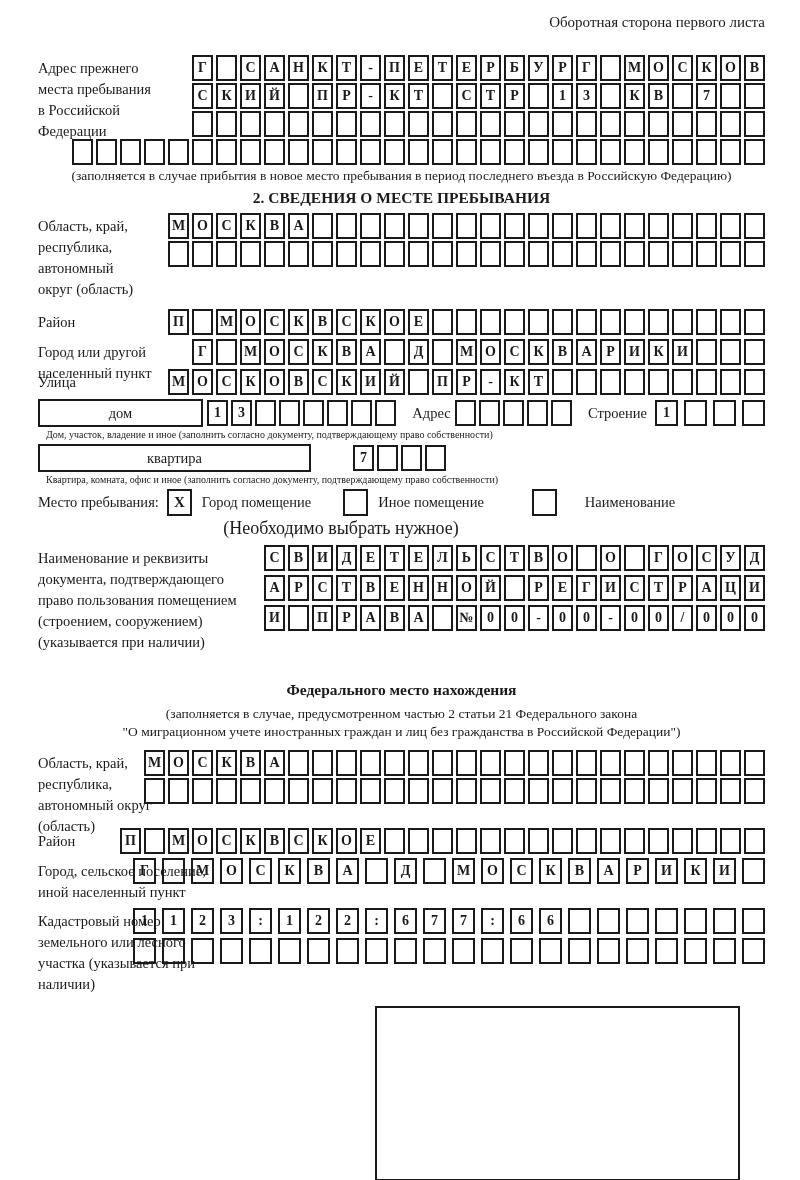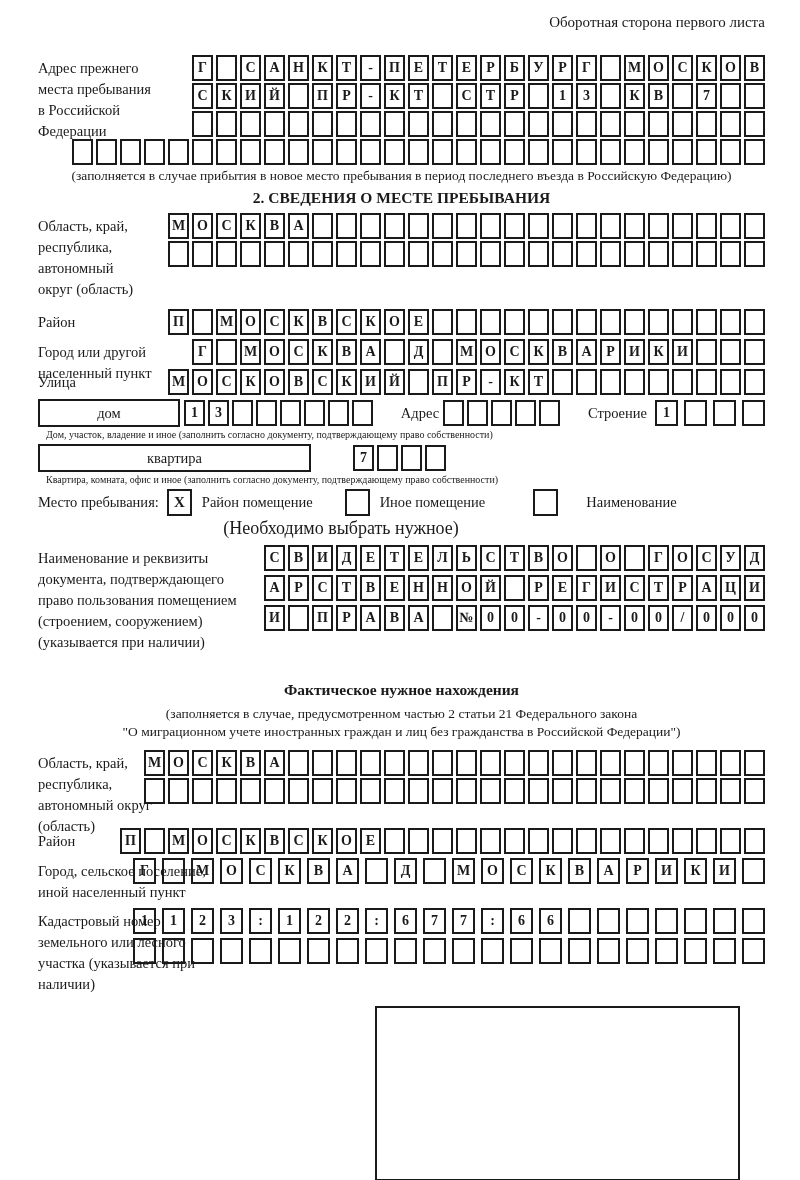--- a/index.html
+++ b/index.html
@@ -43,21 +43,21 @@
   .f-oblast { min-height:74px; }
   .f-oblast .label { width:135px; }
 
   .fieldbox {
     border:2px solid #1a1a1a; height:28px;
     display:flex; align-items:center; justify-content:center;
     font-size:14.5px; flex:0 0 auto;
   }
 
   .dom-row { display:flex; align-items:center; width:100%; margin:3px 0 2px 0; }
-  .dom-row .fieldbox.dom { width:142px; }
+  .dom-row .fieldbox.dom { width:165px; }
   .dom-row .inline-lbl { font-size:14.5px; white-space:nowrap; }
   .dom-row .cellrow { margin:0; }
   .sp4{width:4px;flex:0 0 auto}.sp8{width:8px;flex:0 0 auto}
   .sp10{width:10px;flex:0 0 auto}.spfill{flex:1 1 auto}
 
   .kv-row { display:flex; align-items:center; margin:3px 0 2px 0;gap:17px; }
   .kv-row .fieldbox.kvartira { width:273px; }
 
   .under-note { font-size:10px; margin:1px 0 4px 8px; }
 
@@ -414,21 +414,21 @@
         <div class="cell"></div>
       </div>
   </div>
   <div class="under-note">Квартира, комната, офис и иное (заполнить согласно документу, подтверждающему право собственности)</div>
 
   <div class="mesto-row">
     <div class="label" style="white-space:nowrap">Место пребывания:</div>
     <div class="sp8"></div>
     <div class="checkbox">X</div>
     <div class="sp10"></div>
-    <div class="opt">Район помещение</div>
+    <div class="opt">Город помещение</div>
     <div style="width:32px;flex:0 0 auto"></div>
     <div class="checkbox"></div>
     <div class="sp10"></div>
     <div class="opt">Иное помещение</div>
     <div style="width:48px;flex:0 0 auto"></div>
     <div class="checkbox"></div>
     <div style="width:28px;flex:0 0 auto"></div>
     <div class="opt">Наименование</div>
   </div>
   <div class="mesto-note">(Необходимо выбрать нужное)</div>
@@ -501,21 +501,21 @@
           <div class="cell">0</div>
           <div class="cell">0</div>
           <div class="cell">/</div>
           <div class="cell">0</div>
           <div class="cell">0</div>
           <div class="cell">0</div>
         </div>
     </div>
   </div>
 
-  <div class="sec-title fact-title">Фактическое нужное нахождения</div>
+  <div class="sec-title fact-title">Федерального место нахождения</div>
   <div class="fact-notes">
     <div class="note">(заполняется в случае, предусмотренном частью 2 статьи 21 Федерального закона</div>
     <div class="note">"О миграционном учете иностранных граждан и лиц без гражданства в Российской Федерации")</div>
   </div>
 
   <div class="lblock f-oblast">
     <div class="label">Область, край, республика, автономный округ (область)</div>
     <div class="rows">
       <div class="cellrow">
           <div class="cell">М</div>

